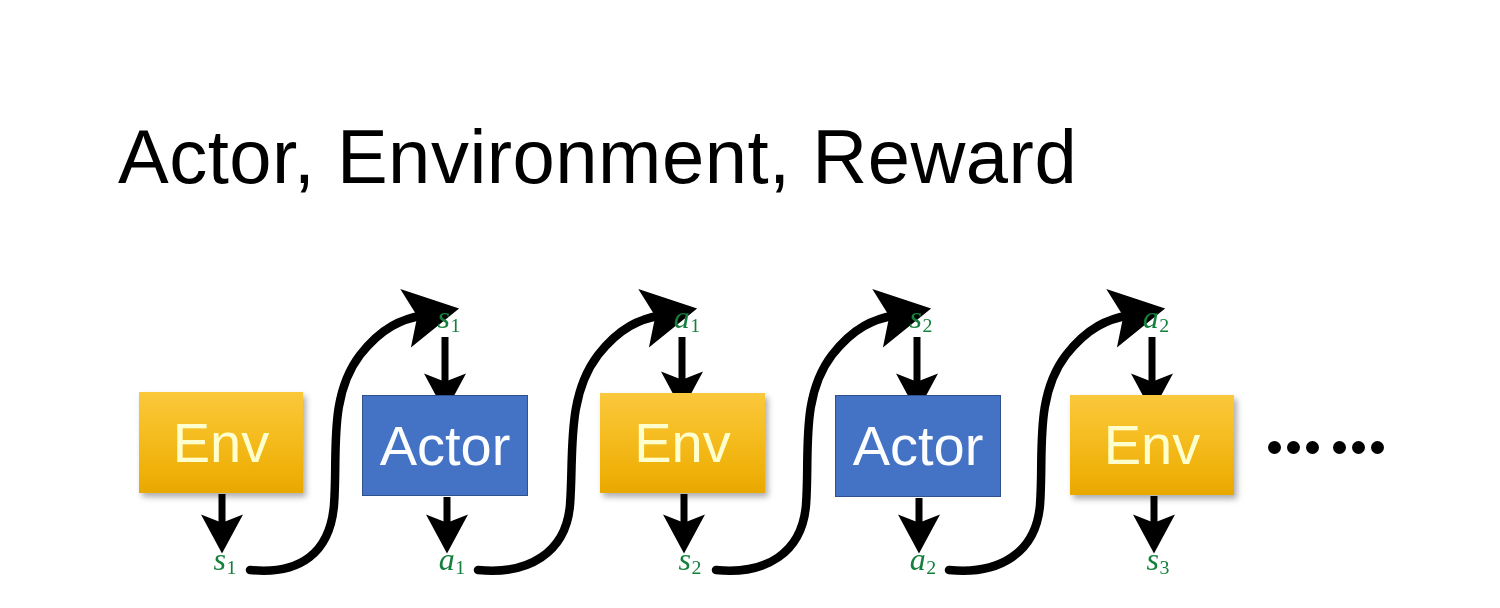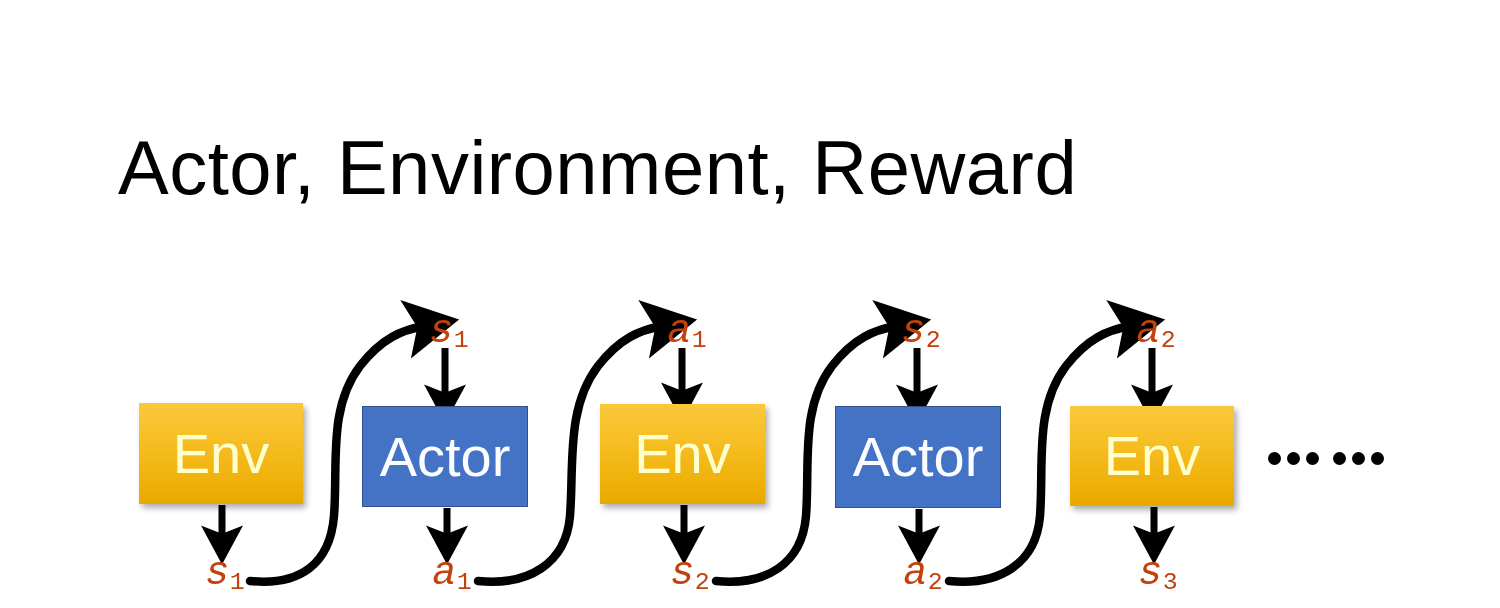--- a/index.html
+++ b/index.html
@@ -11,21 +11,21 @@
     width: 1500px;
     height: 608px;
     position: relative;
     overflow: hidden;
     font-family: "Liberation Sans", sans-serif;
     -webkit-font-smoothing: antialiased;
   }
 
   #slide {
     position: absolute;
-    left: 0; top: 16px;
+    left: 0; top: 5px;
     width: 1500px;
     height: 528px;
     background: #ffffff;
   }
 
   
   #title {
     position: absolute;
     left: 118px;
     top: 112px;
@@ -69,24 +69,24 @@
   .node-box.actor {
     background: #4472C4;
     color: #FBFDFF;
     border: 1px solid #2F528F;
     box-shadow: none;
   }
 
   
   .mathlabel {
     position: absolute;
-    font-family: Liberation Mono, monospace;
+    font-family: Liberation Serif, serif;
     font-style: italic;
-    font-size: 40px;
-    color: #c2410c;
+    font-size: 32px;
+    color: #15803d;
     white-space: nowrap;
     line-height: 1;
     transform: translateX(-50%);
   }
   .mathlabel sub {
     font-style: normal;
     font-size: 0.62em;
     vertical-align: -0.22em;
     margin-left: 0.5px;
   }

